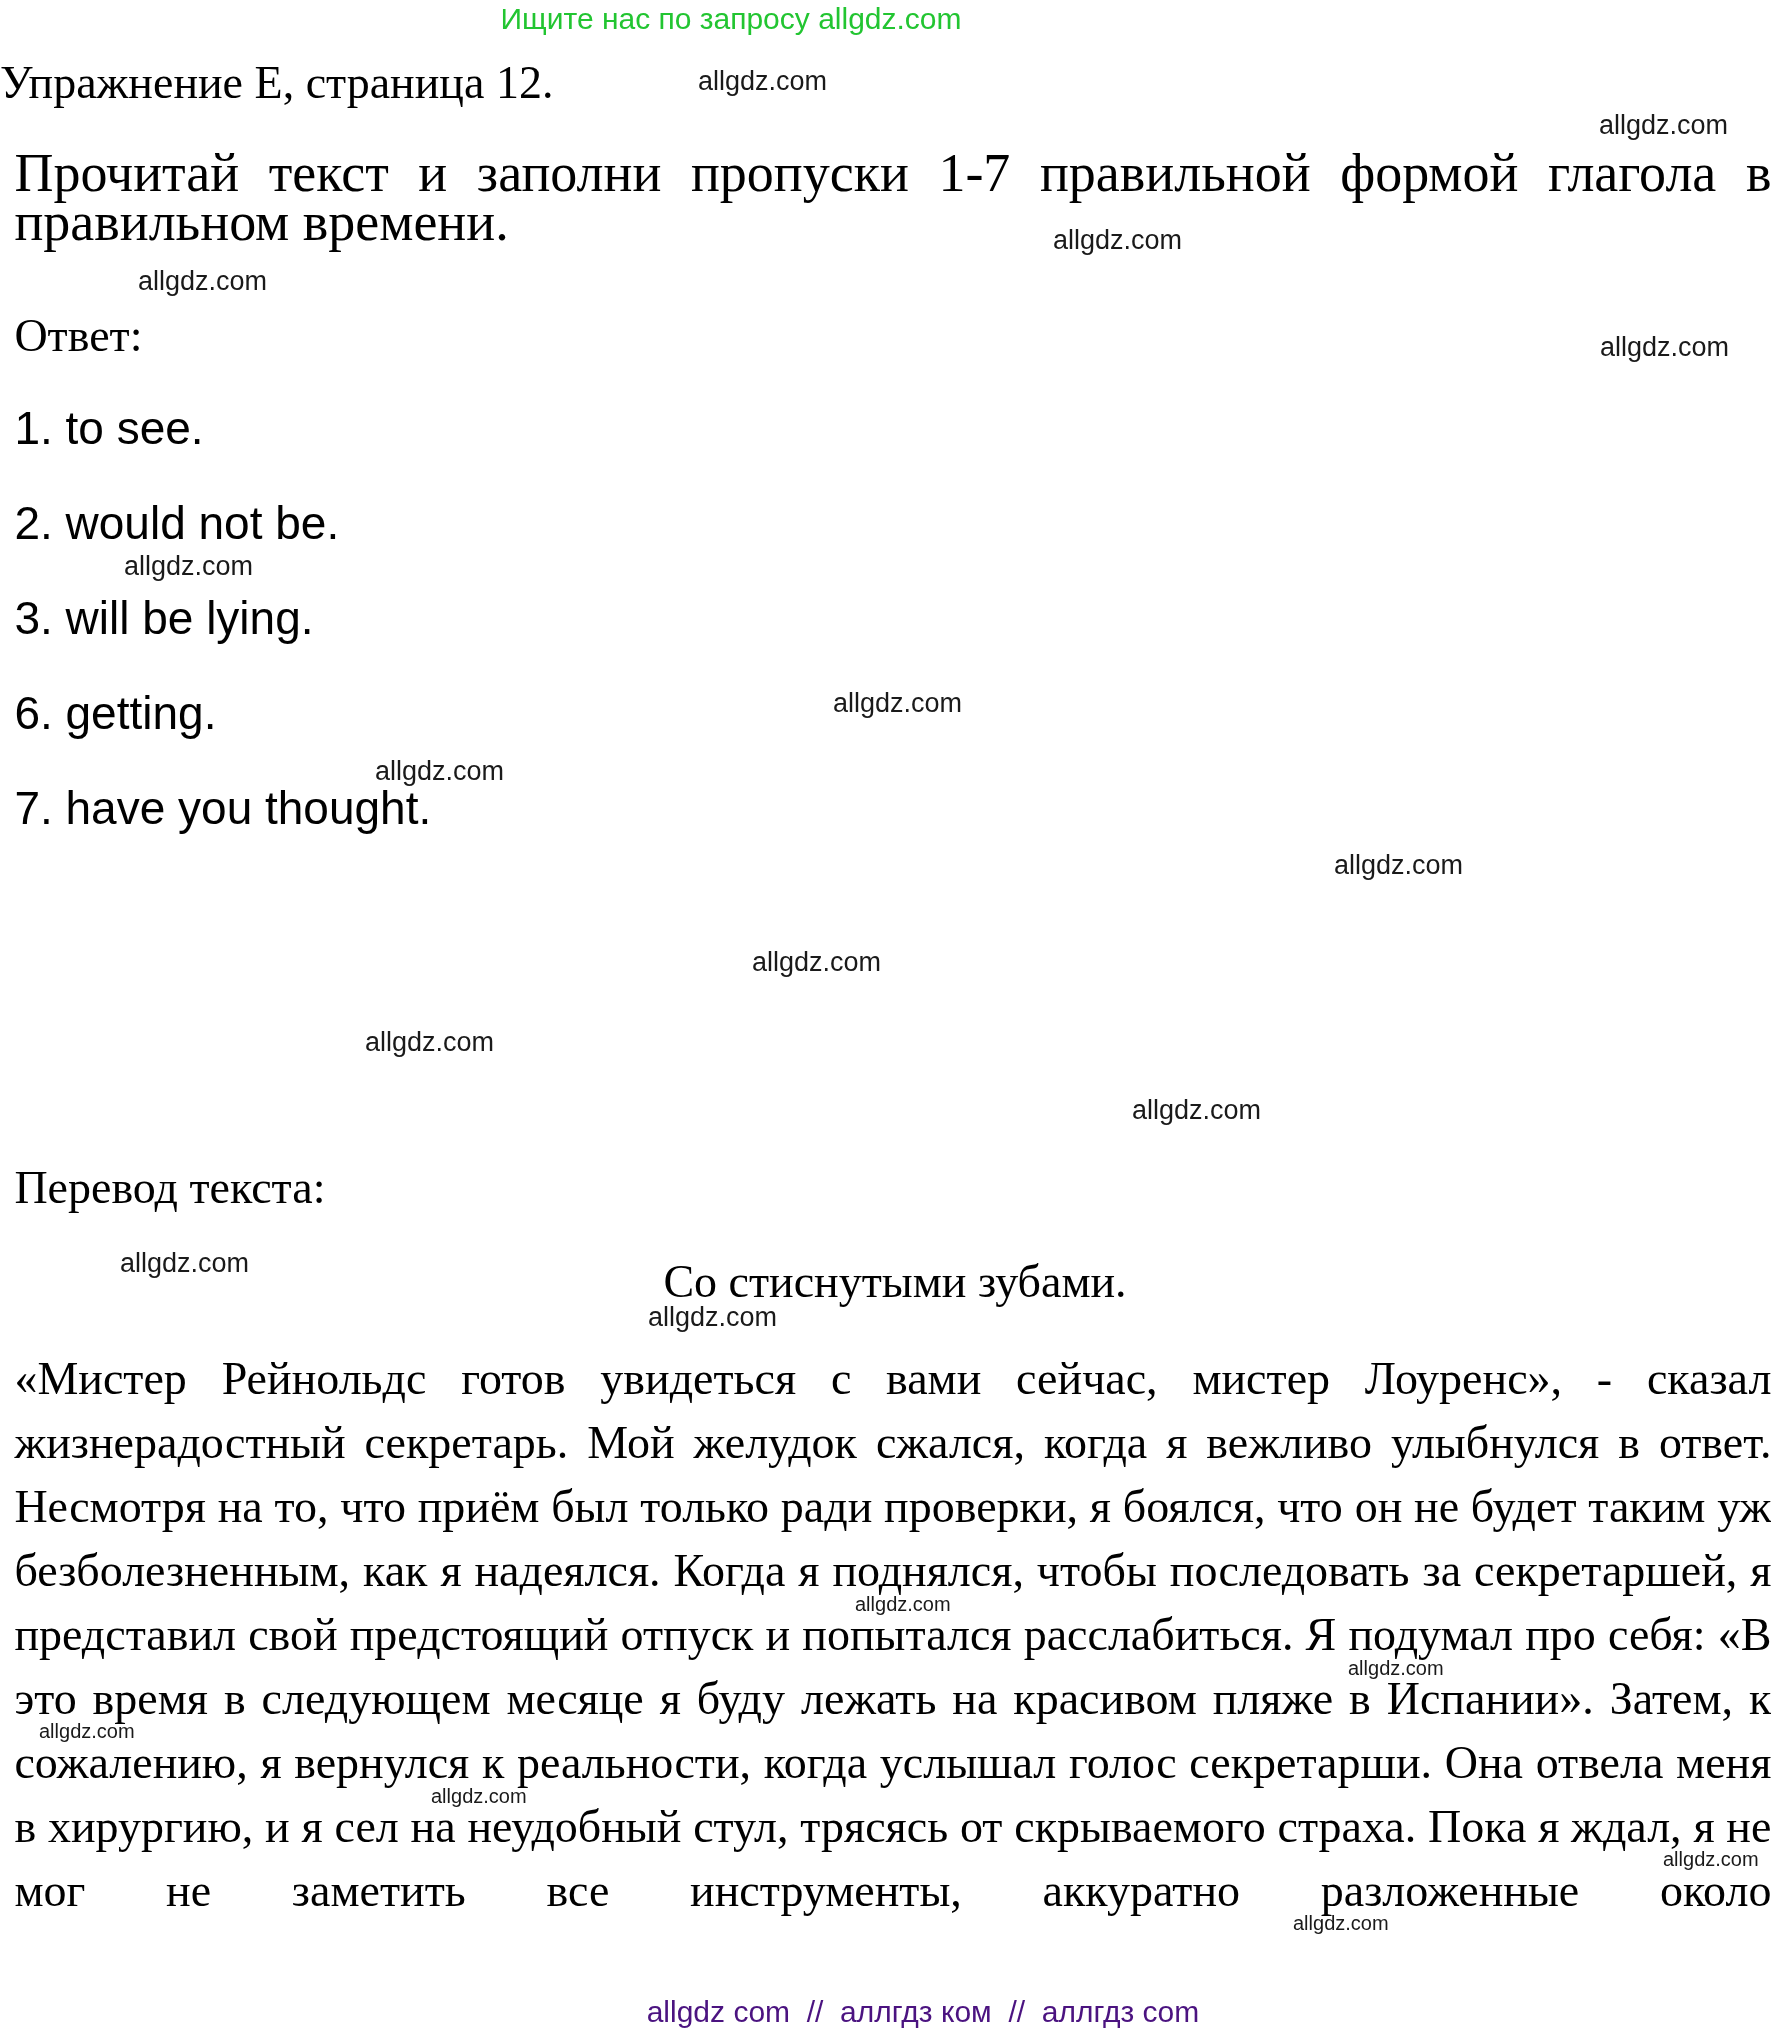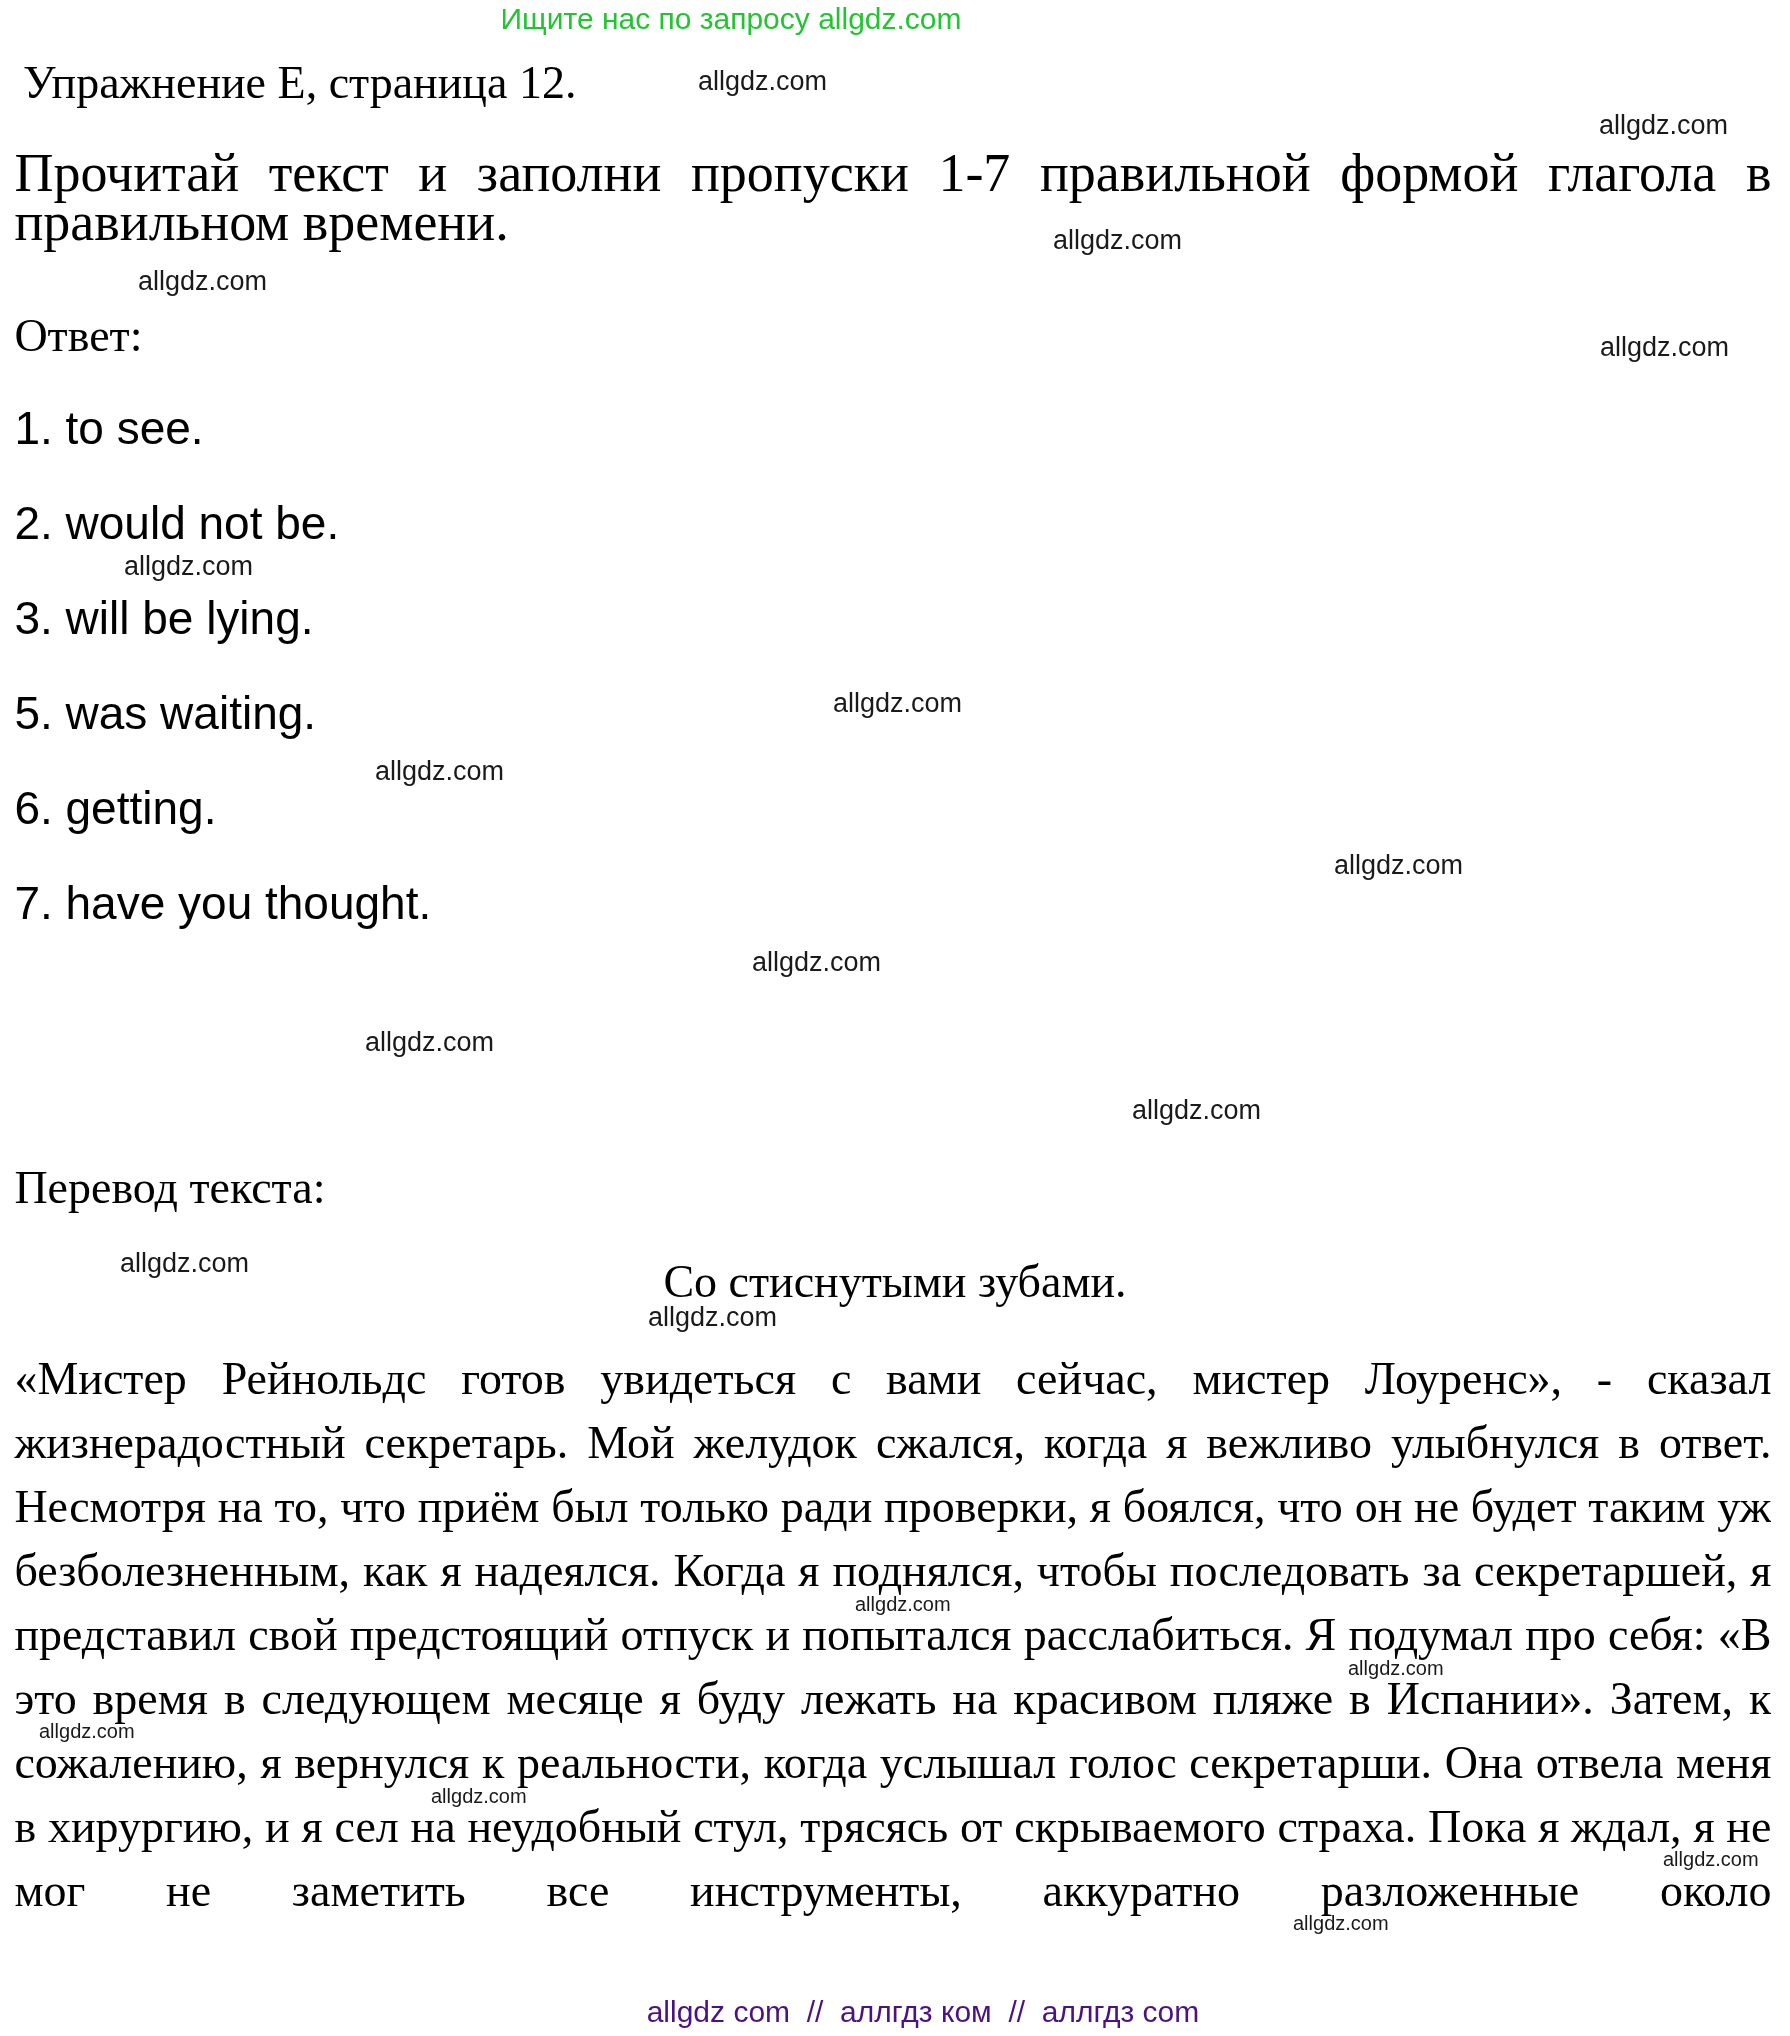--- a/index.html
+++ b/index.html
@@ -40,21 +40,21 @@
       padding-left: 28px;
     }
     .serif {
       position: absolute;
       font-family: "Liberation Serif", "DejaVu Serif", serif;
       font-size: 46px;
       line-height: 54px;
       white-space: nowrap;
       transform-origin: left top;
     }
-    .title { left: 23px; top: 56px; }
+    .title { left: 0; top: 56px; }
     .instruction {
       position: absolute;
       left: 14.4px;
       top: 149px;
       width: 1757px;
       font-family: "Liberation Serif", "DejaVu Serif", serif;
       font-size: 54px;
       line-height: 49px;
       text-align: justify;
     }
@@ -115,21 +115,20 @@
 <div class="serif title">Упражнение E, страница 12.</div>
 
 <div class="instruction">Прочитай текст и заполни пропуски 1-7 правильной формой глагола в правильном времени.</div>
 
 <div class="serif answer-label">Ответ:</div>
 
 <ul class="answers">
   <li>1. to see.</li>
   <li>2. would not be.</li>
   <li>3. will be lying.</li>
-  <li>5. was waiting.</li>
   <li>6. getting.</li>
   <li>7. have you thought.</li>
 </ul>
 
 <div class="serif translation-label">Перевод текста:</div>
 
 <div class="story-title">Со стиснутыми зубами.</div>
 
 <div class="story-body">«Мистер Рейнольдс готов увидеться с вами сейчас, мистер Лоуренс», - сказал жизнерадостный секретарь. Мой желудок сжался, когда я вежливо улыбнулся в ответ. Несмотря на то, что приём был только ради проверки, я боялся, что он не будет таким уж безболезненным, как я надеялся. Когда я поднялся, чтобы последовать за секретаршей, я представил свой предстоящий отпуск и попытался расслабиться. Я подумал про себя: «В это время в следующем месяце я буду лежать на красивом пляже в Испании». Затем, к сожалению, я вернулся к реальности, когда услышал голос секретарши. Она отвела меня в хирургию, и я сел на неудобный стул, трясясь от скрываемого страха. Пока я ждал, я не мог не заметить все инструменты, аккуратно разложенные около</div>
 

